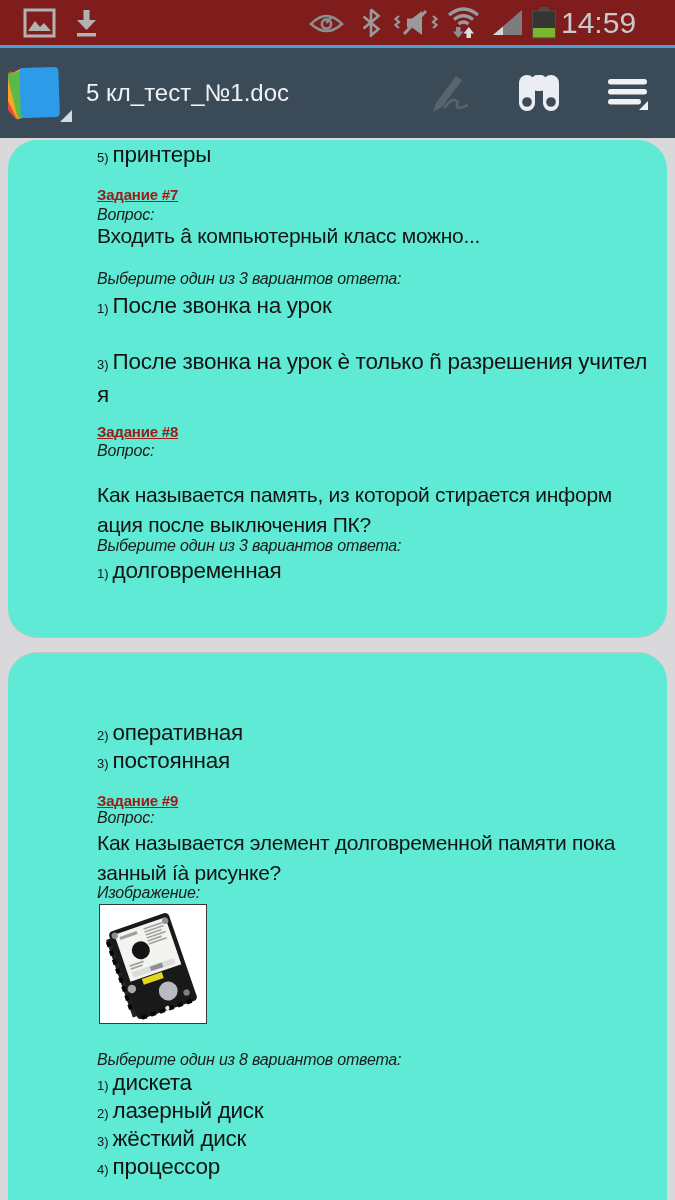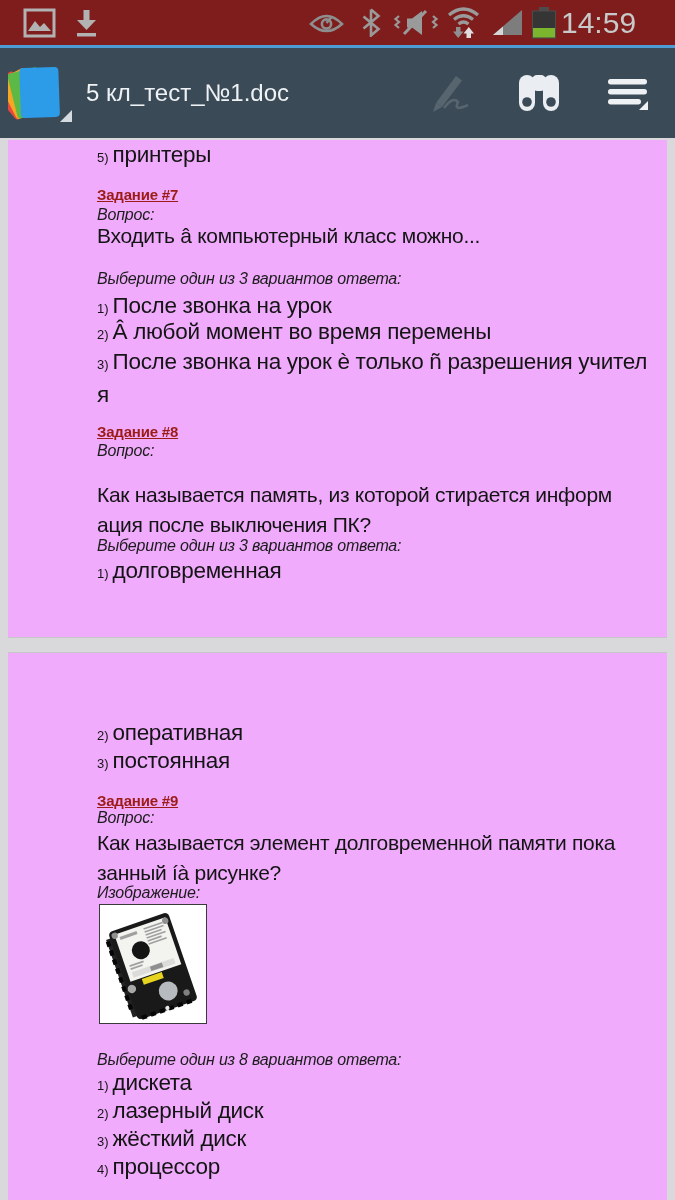--- a/index.html
+++ b/index.html
@@ -33,21 +33,21 @@
   .hdr-btn{position:absolute;top:0;height:90px;display:flex;align-items:center;}
   .hdr-pen{left:420px;}
   .hdr-binocs{left:516px;}
   .hdr-menu{left:604px;}
   
   .viewer{
     position:absolute;top:138px;left:0;width:675px;height:1062px;
     background:#d9d9db;overflow:hidden;
   }
   .page{
-    position:absolute;left:8px;width:659px;background:#f0abfc;
+    position:absolute;left:8px;width:659px;background:#5eead4;border-radius:29px;
   }
   .page1{top:2px;height:497px;border-bottom:1px solid #c6c6c8;}
   .page2{top:514px;height:690px;border-top:1px solid #c6c6c8;}
   .abs{position:absolute;}
   .task-title{
     font-size:15px;font-weight:bold;color:#9b1b15;
     text-decoration:underline;letter-spacing:-0.2px;
   }
   .small-label{
     font-size:16px;font-style:italic;color:#1c1c1c;letter-spacing:-0.2px;
@@ -172,23 +172,20 @@
       <span class="num">5)</span><span class="txt">принтеры</span>
     </div>
 
     <div class="abs task-title" style="top:46px;left:89px;">Задание #7</div>
     <div class="abs small-label" style="top:66px;left:89px;">Вопрос:</div>
     <div class="abs q" style="top:81px;left:89px;">Входить â компьютерный класс можно...</div>
     <div class="abs small-label" style="top:130px;left:89px;">Выберите один из 3 вариантов ответа:</div>
 
     <div class="abs opt" style="top:151px;left:89px;">
       <span class="num">1)</span><span class="txt">После звонка на урок</span>
-    </div>
-    <div class="abs opt" style="top:177px;left:89px;">
-      <span class="num">2)</span><span class="txt">Â любой момент во время перемены</span>
     </div>
     <div class="abs opt" style="top:207px;left:89px;">
       <span class="num">3)</span><span class="txt">После звонка на урок è только ñ разрешения учител
 я</span>
     </div>
 
     <div class="abs task-title" style="top:283px;left:89px;">Задание #8</div>
     <div class="abs small-label" style="top:302px;left:89px;">Вопрос:</div>
     <div class="abs q" style="top:320px;left:89px;margin-top:20px;">Как называется память, из которой стирается информ
 ация после выключения ПК?</div>

